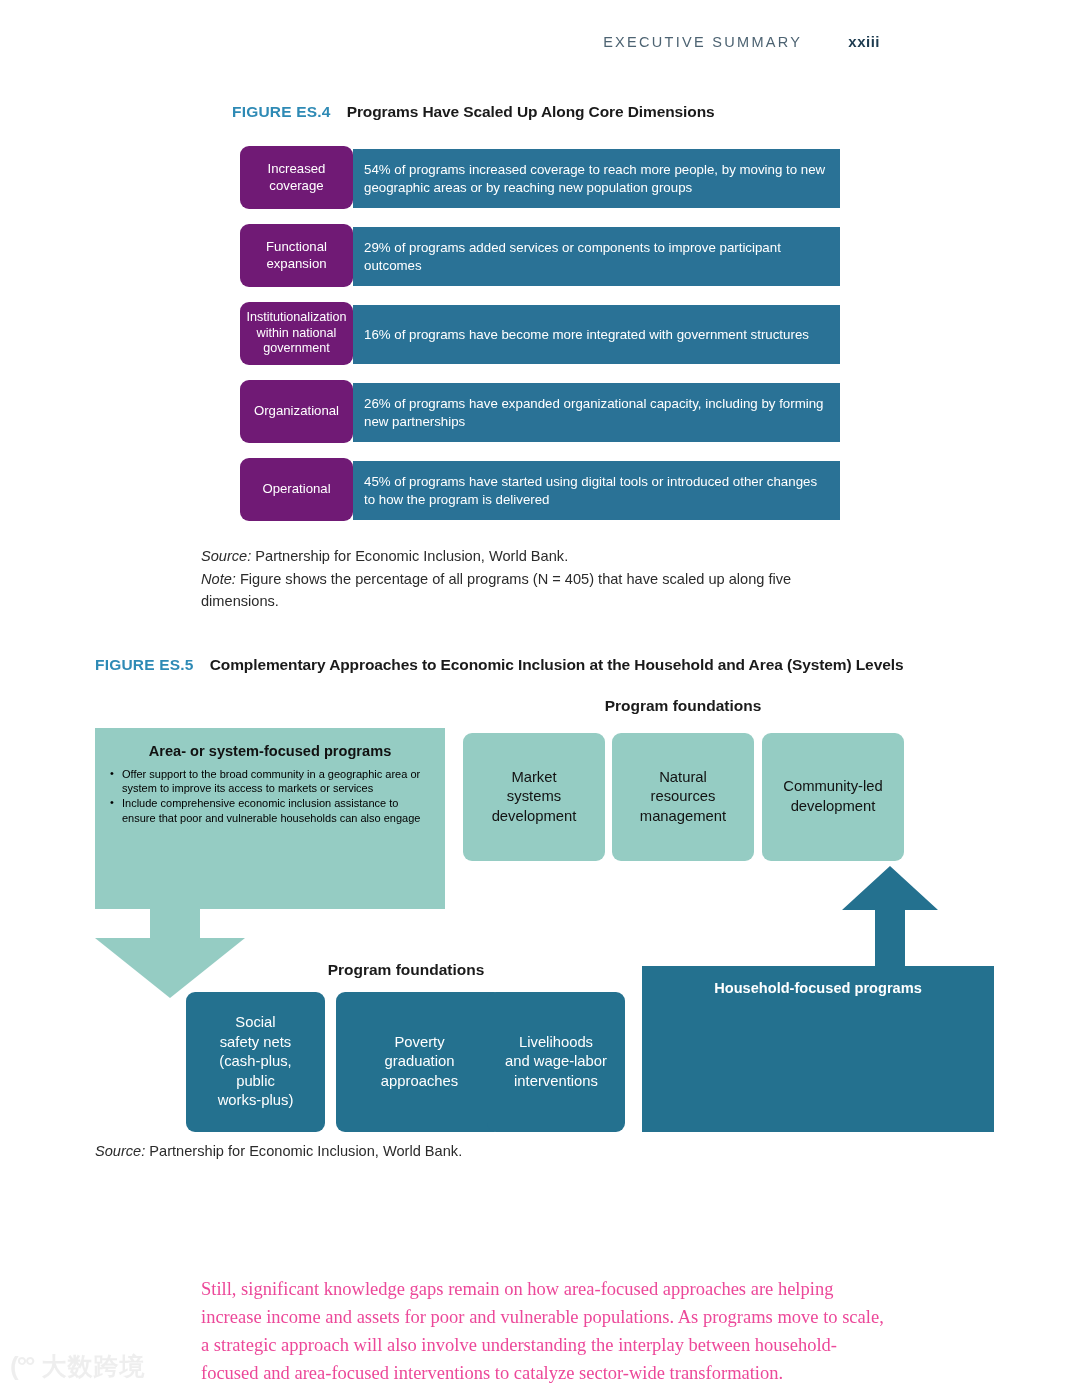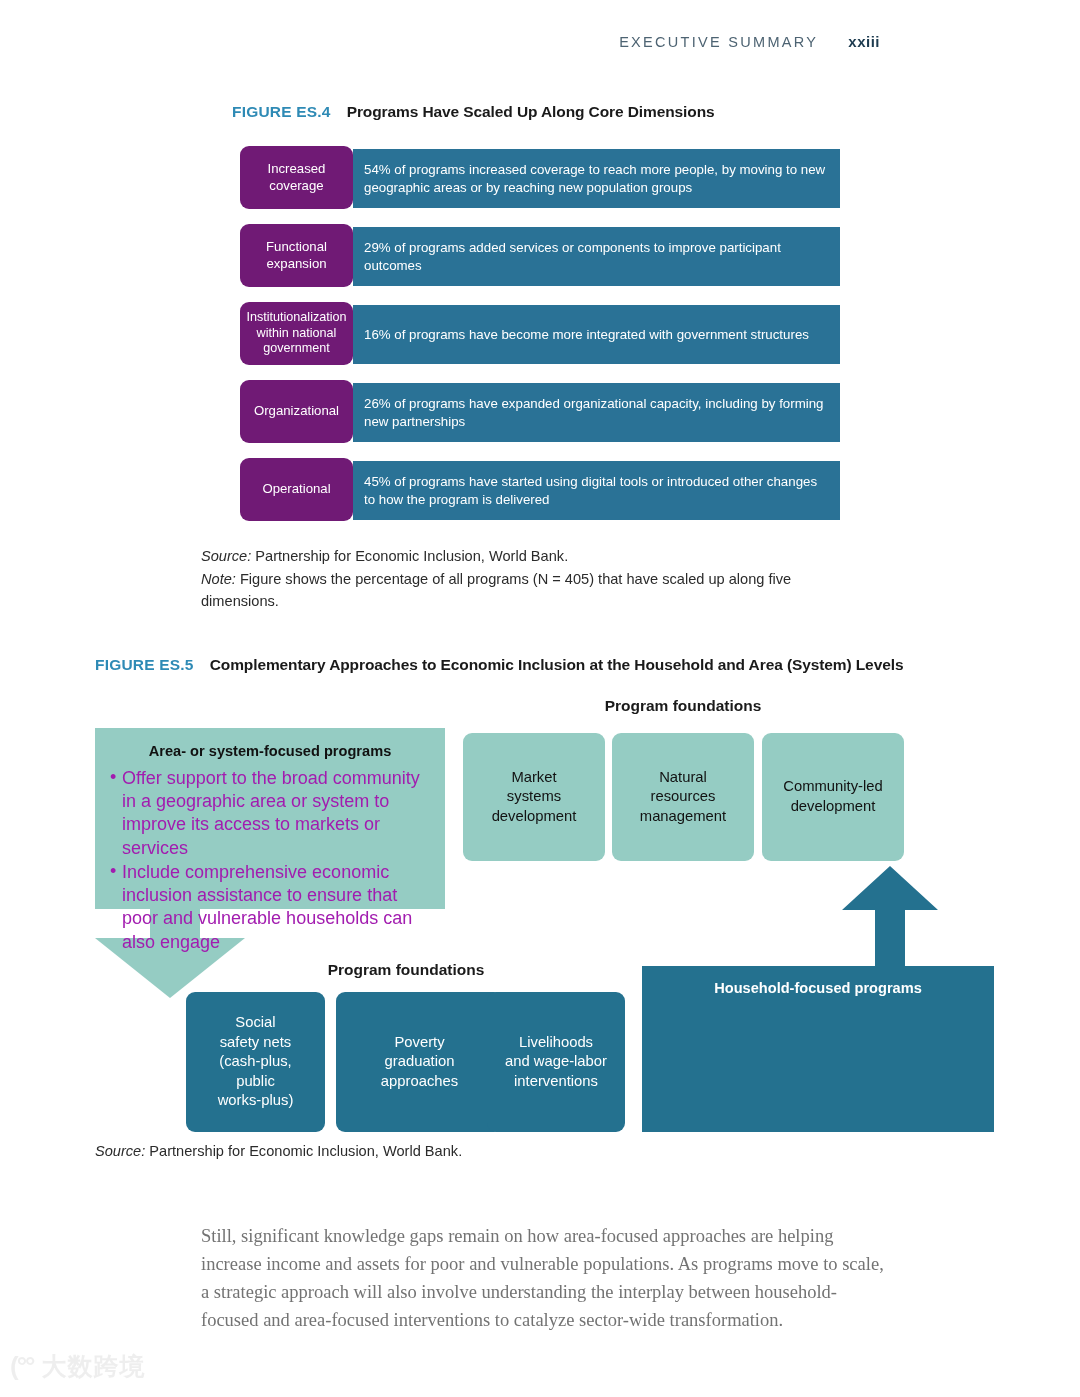--- a/index.html
+++ b/index.html
@@ -16,21 +16,21 @@
     overflow: hidden;
   }
 
   
   .running-head {
     position: absolute;
     top: 33px;
     right: 200px;
     display: flex;
     align-items: baseline;
-    gap: 30px;
+    gap: 46px;
   }
   .running-head .rh-title {
     font-size: 14.5px;
     letter-spacing: 2.3px;
     color: #4d6372;
     font-weight: 400;
   }
   .running-head .rh-page {
     font-size: 15px;
     font-weight: bold;
@@ -158,23 +158,23 @@
     margin-bottom: 8px;
   }
   .bullets {
     margin: 0;
     padding: 0;
     list-style: none;
   }
   .bullets li {
     position: relative;
     padding-left: 13px;
-    font-size: 18px;
+    font-size: 11px;
     line-height: 1.29;
-    color: #a21caf;
+    color: #000000;
     margin-bottom: 1px;
   }
   .bullets li:before {
     content: "\2022";
     position: absolute;
     left: 1px;
     top: -1px;
   }
 
   .teal-card {
@@ -234,26 +234,26 @@
 
   
   .arrow {
     position: absolute;
   }
 
   
   #body-paragraph {
     position: absolute;
     left: 201px;
-    top: 1203px;
+    top: 1256px;
     width: 690px;
     font-family: "Liberation Serif", serif;
     font-size: 18.5px;
     line-height: 1.53;
-    color: #737373;
+    color: #ec4899;
   }
 
   
   #watermark {
     position: absolute;
     left: 10px;
     bottom: 14px;
     display: flex;
     align-items: center;
     gap: 8px;

